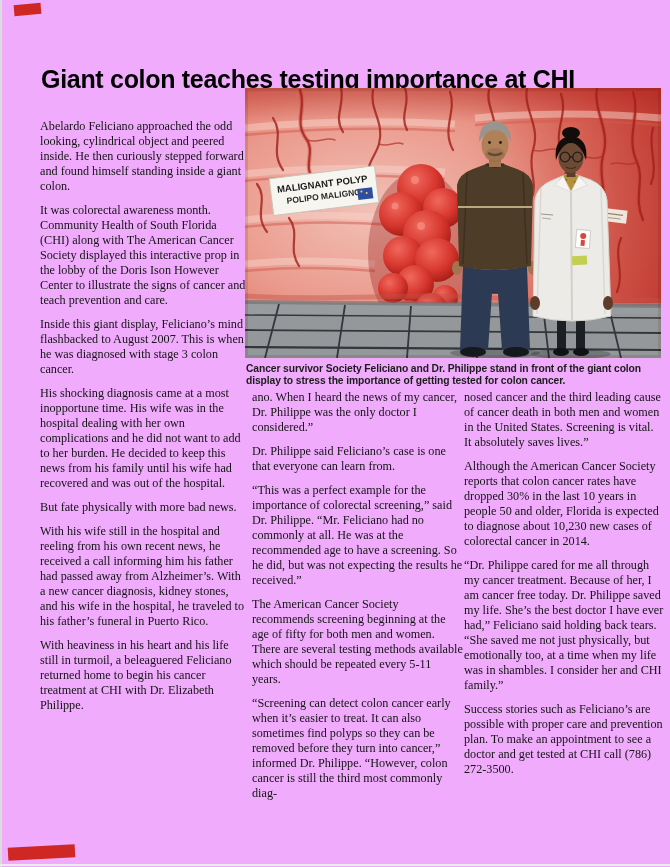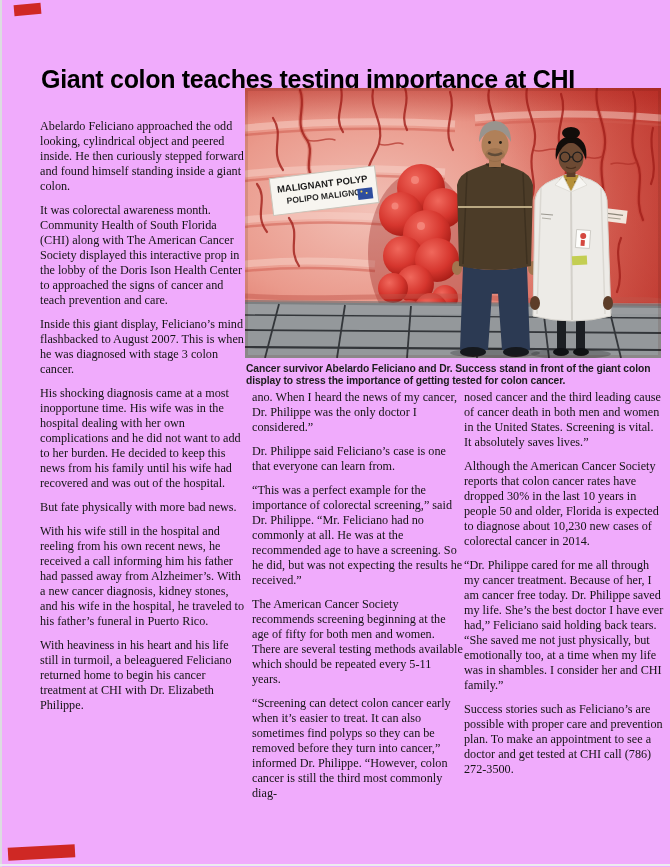--- a/index.html
+++ b/index.html
@@ -35,21 +35,21 @@
 <div class="page">
   <div class="page-edge-left"></div>
   <div class="page-edge-bottom"></div>
   <div class="accent-top"></div>
   <div class="accent-bottom"></div>
 
   <h1 class="title">Giant colon teaches testing importance at CHI</h1>
 
   <div class="col col-left">
     <p>Abelardo Feliciano approached the odd looking, cylindrical object and peered inside.  He then curiously stepped forward and found himself standing inside a giant colon.</p>
-    <p>It was colorectal awareness month.  Community Health of South Florida (CHI) along with The American Cancer Society displayed this interactive prop in the lobby of the Doris Ison Health Center to approached the signs of cancer and teach prevention and care.</p>
+    <p>It was colorectal awareness month.  Community Health of South Florida (CHI) along with The American Cancer Society displayed this interactive prop in the lobby of the Doris Ison However Center to illustrate the signs of cancer and teach prevention and care.</p>
     <p>Inside this giant display, Feliciano’s mind flashbacked to August 2007.  This is when he was diagnosed with stage 3 colon cancer.</p>
     <p>His shocking diagnosis came at a most inopportune time.  His wife was in the hospital dealing with her own complications and he did not want to add to her burden.  He decided to keep this news from his family until his wife had recovered and was out of the hospital.</p>
     <p>But fate physically with more bad news.</p>
     <p>With his wife still in the hospital and reeling from his own recent news, he received a call informing him his father had passed away from Alzheimer’s.  With a new cancer diagnosis, kidney stones, and his wife in the hospital, he traveled to his father’s funeral in Puerto Rico.</p>
     <p>With heaviness in his heart and his life still in turmoil, a beleaguered Feliciano returned home to begin his cancer treatment at CHI with Dr. Elizabeth Philippe.</p>
   </div>
 
   <div class="photo">
     <svg width="416" height="270" viewBox="0 0 416 270" xmlns="http://www.w3.org/2000/svg">
       <defs>
@@ -232,21 +232,21 @@
         <circle cx="320" cy="69" r="4.8" fill="none" stroke="#1d1d1d" stroke-width="1.3"></circle>
         <circle cx="332.5" cy="69" r="4.8" fill="none" stroke="#1d1d1d" stroke-width="1.3"></circle>
         <line x1="324.8" y1="69" x2="327.7" y2="69" stroke="#1d1d1d" stroke-width="1.3"></line>
         <path d="M 321,79 Q 326,82 331,79" stroke="#4a2e1d" stroke-width="1.2" fill="none"></path>
       </g>
 
       <rect x="0" y="0" width="416" height="270" fill="none" stroke="rgba(70,12,9,0.25)" stroke-width="6" opacity="0.5"></rect>
     </svg>
   </div>
 
-  <div class="caption">Cancer survivor Abelardo Feliciano and Dr. Success stand in front of the giant colon display to stress the importance of getting tested for colon cancer.</div>
+  <div class="caption">Cancer survivor Society Feliciano and Dr. Philippe stand in front of the giant colon display to stress the importance of getting tested for colon cancer.</div>
 
   <div class="col col-mid">
     <p>ano.  When I heard the news of my cancer, Dr. Philippe was the only doctor I considered.”</p>
     <p>Dr. Philippe said Feliciano’s case is one that everyone can learn from.</p>
     <p>“This was a perfect example for the importance of colorectal screening,” said Dr. Philippe.  “Mr. Feliciano had no commonly at all.  He was at the recommended age to have a screening. So he did, but was not expecting the results he received.”</p>
     <p>The American Cancer Society recommends screening beginning at the age of fifty for both men and women.  There are several testing methods available which should be repeated every 5-11 years.</p>
     <p>“Screening can detect colon cancer early when it’s easier to treat.  It can also sometimes find polyps so they can be removed before they turn into cancer,” informed Dr. Philippe.  “However, colon cancer is still the third most commonly diag-</p>
   </div>
 
   <div class="col col-right">

